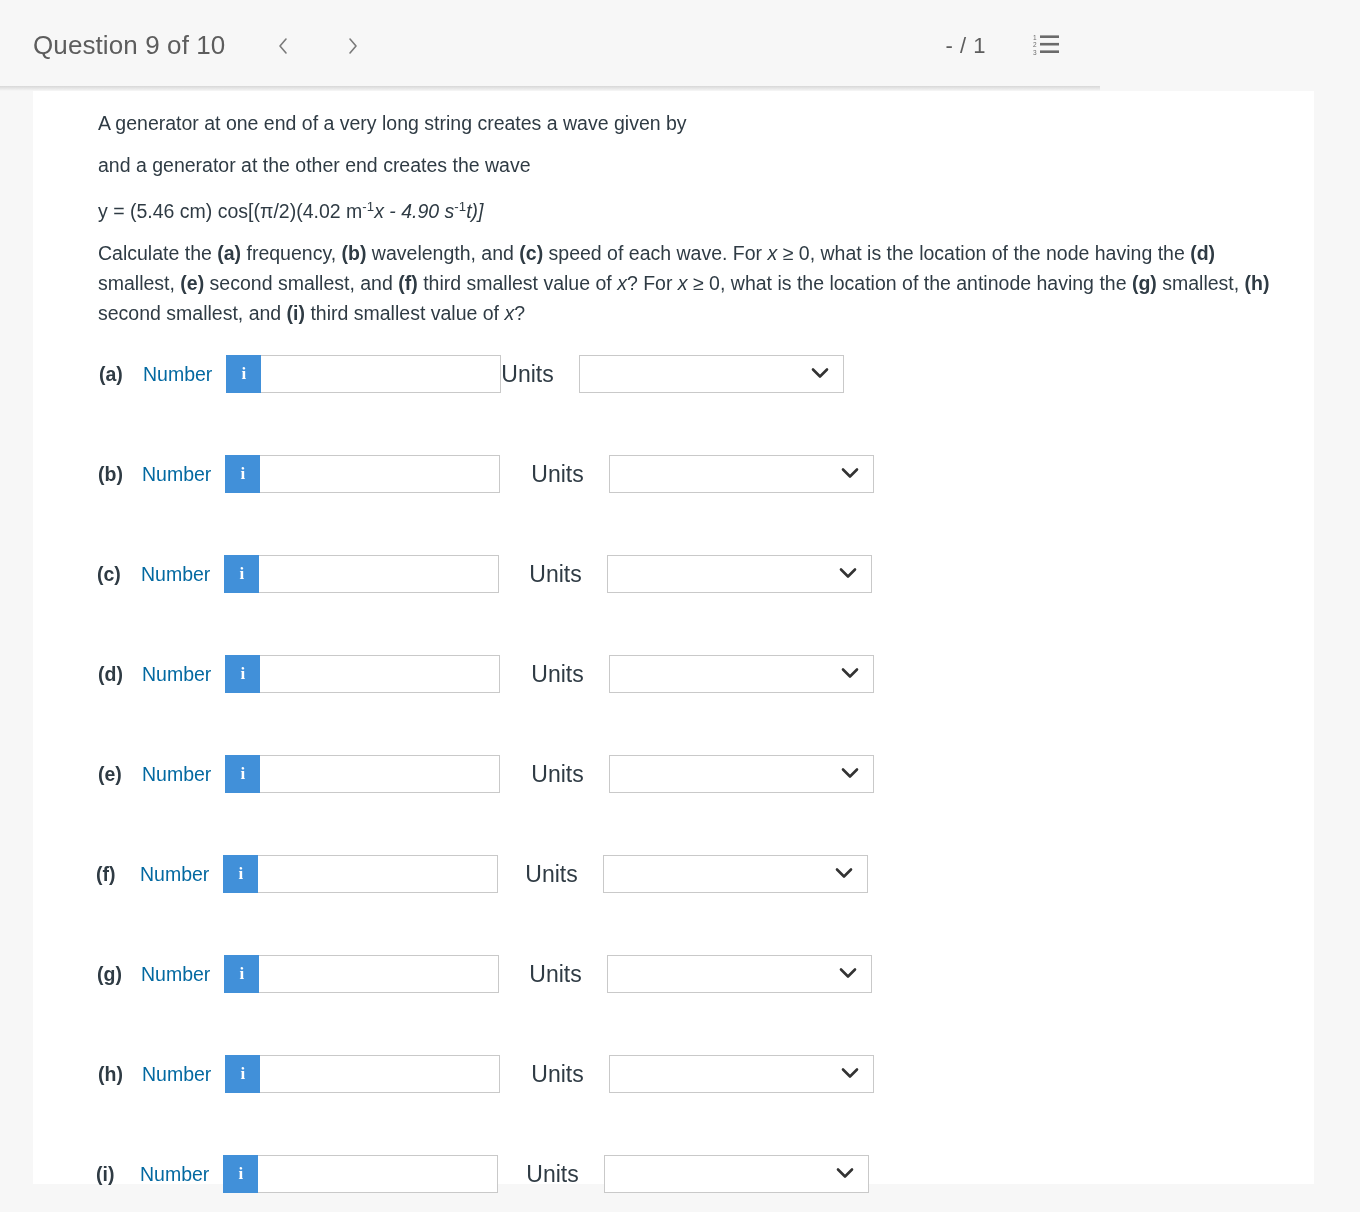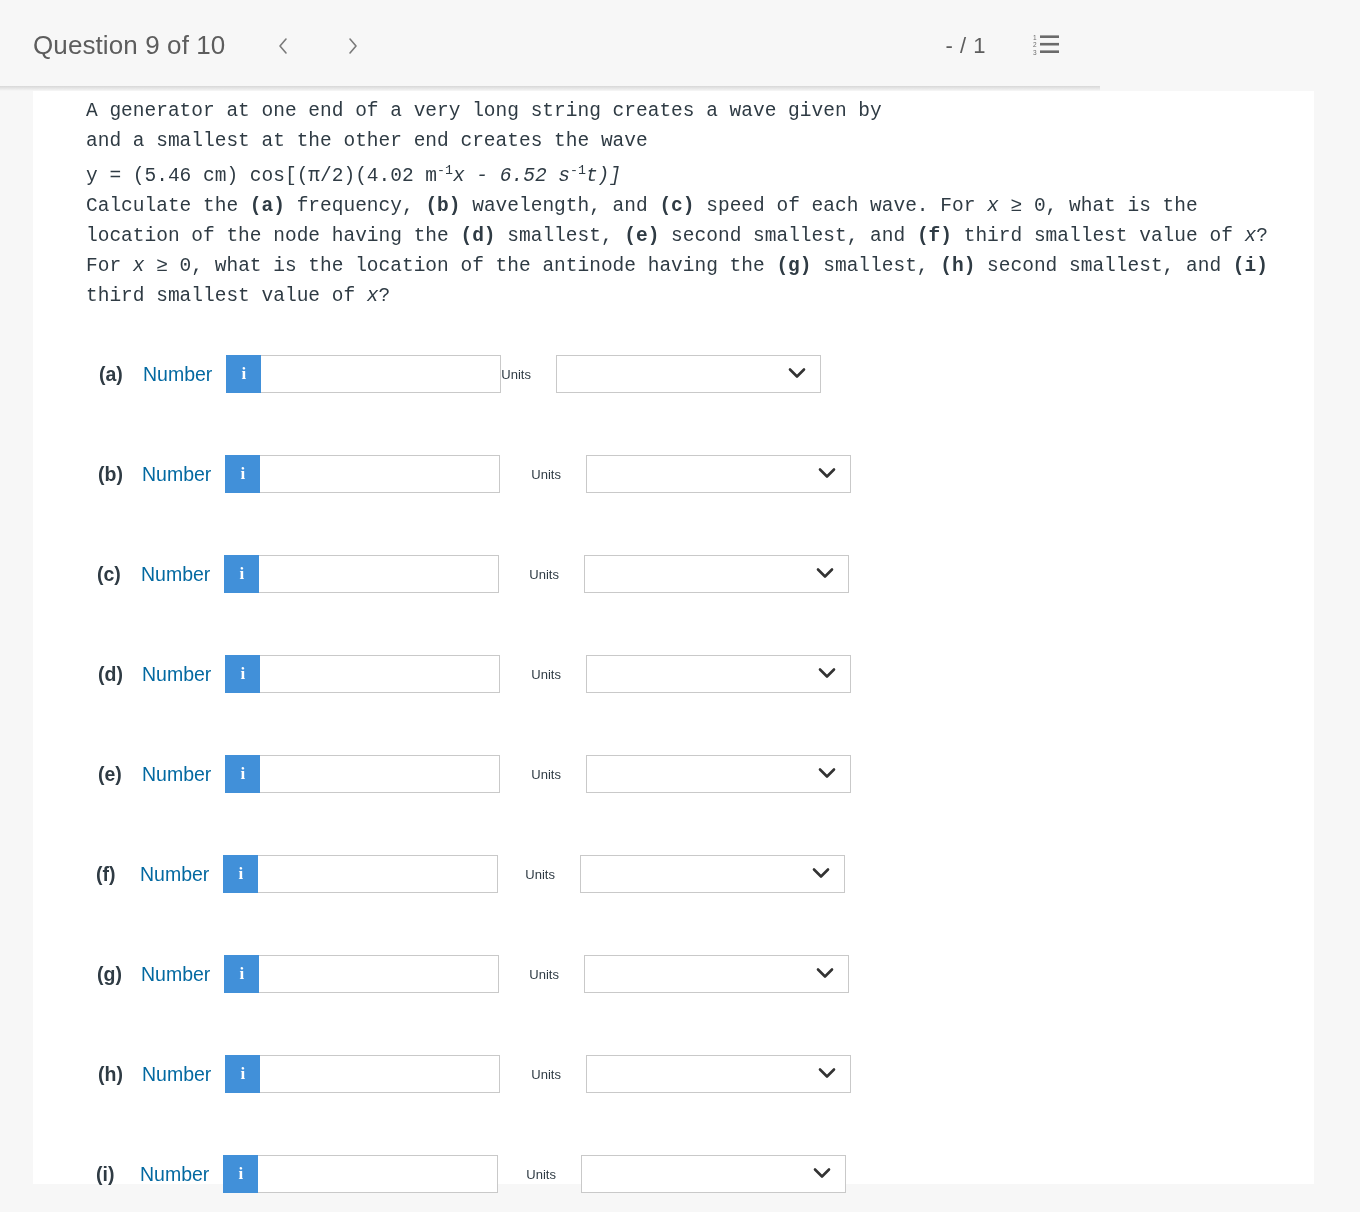--- a/index.html
+++ b/index.html
@@ -97,21 +97,21 @@
     position: absolute;
     left: 53px;
     top: 5px;
     width: 1210px;
   }
   .qtext {
     color: #2f3b44;
     font-size: 19.5px;
     line-height: 30px;
   }
-  .qtext p { margin: 0; font-family: Liberation Mono, monospace; }
+  .qtext p { margin: 12px; }
   .qtext .ln { white-space: nowrap; }
   .qtext b { font-weight: 700; }
   .qtext i, .qtext .ital { font-style: italic; }
   .sup { font-size: 0.68em; vertical-align: 0.52em; }
 
   
   .rows {
     position: absolute;
     left: 0;
     top: 233px;
@@ -162,21 +162,21 @@
     border-left: none;
     background: #fff;
     box-sizing: border-box;
     font-size: 17px;
     color: #2f3b44;
     padding: 0 8px;
     outline: none;
     font-family: "Liberation Sans", sans-serif;
   }
   .ulabel {
-    font-size: 13px;
+    font-size: 23px;
     color: #2f3b44;
     flex: 0 0 auto;
     white-space: nowrap;
   }
   .uselect {
     width: 265px;
     height: 38px;
     border: 1px solid #c9c9c9;
     background: #ffffff;
     box-sizing: border-box;
@@ -233,22 +233,22 @@
       </span>
     </div>
   </div>
 </div>
 
 <div class="sheet" style="background:transparent;">
 
   <div class="qbody">
     <div class="qtext">
       <p class="ln">A generator at one end of a very long string creates a wave given by</p>
-      <p class="ln">and a smallest at the other end creates the wave</p>
-      <p class="ln"><span>y = (5.46 cm) cos[(π/2)(4.02 m</span><span class="sup">-1</span><span class="ital">x - 6.52 s</span><span class="sup">-1</span><span class="ital">t)]</span></p>
+      <p class="ln">and a generator at the other end creates the wave</p>
+      <p class="ln"><span>y = (5.46 cm) cos[(π/2)(4.02 m</span><span class="sup">-1</span><span class="ital">x - 4.90 s</span><span class="sup">-1</span><span class="ital">t)]</span></p>
       <p><span>Calculate the </span><b>(a)</b><span> frequency, </span><b>(b)</b><span> wavelength, and </span><b>(c)</b><span> speed of each wave. For </span><i>x</i><span> ≥ 0, what is the location of the node having the </span><b>(d)</b><span> smallest, </span><b>(e)</b><span> second smallest, and </span><b>(f)</b><span> third smallest value of </span><i>x</i><span>? For </span><i>x</i><span> ≥ 0, what is the location of the antinode having the </span><b>(g)</b><span> smallest, </span><b>(h)</b><span> second smallest, and </span><b>(i)</b><span> third smallest value of </span><i>x</i><span>?</span></p>
     </div>
   </div>
 
   <div class="rows" id="answer-rows">
       <div class="arow" style="padding-left: 66px;">
         <div class="rlabel">(a)</div>
         <div class="rnumber" style="margin-right: 14px;">Number</div>
         <div class="numgroup">
           <div class="infobtn">i</div>

